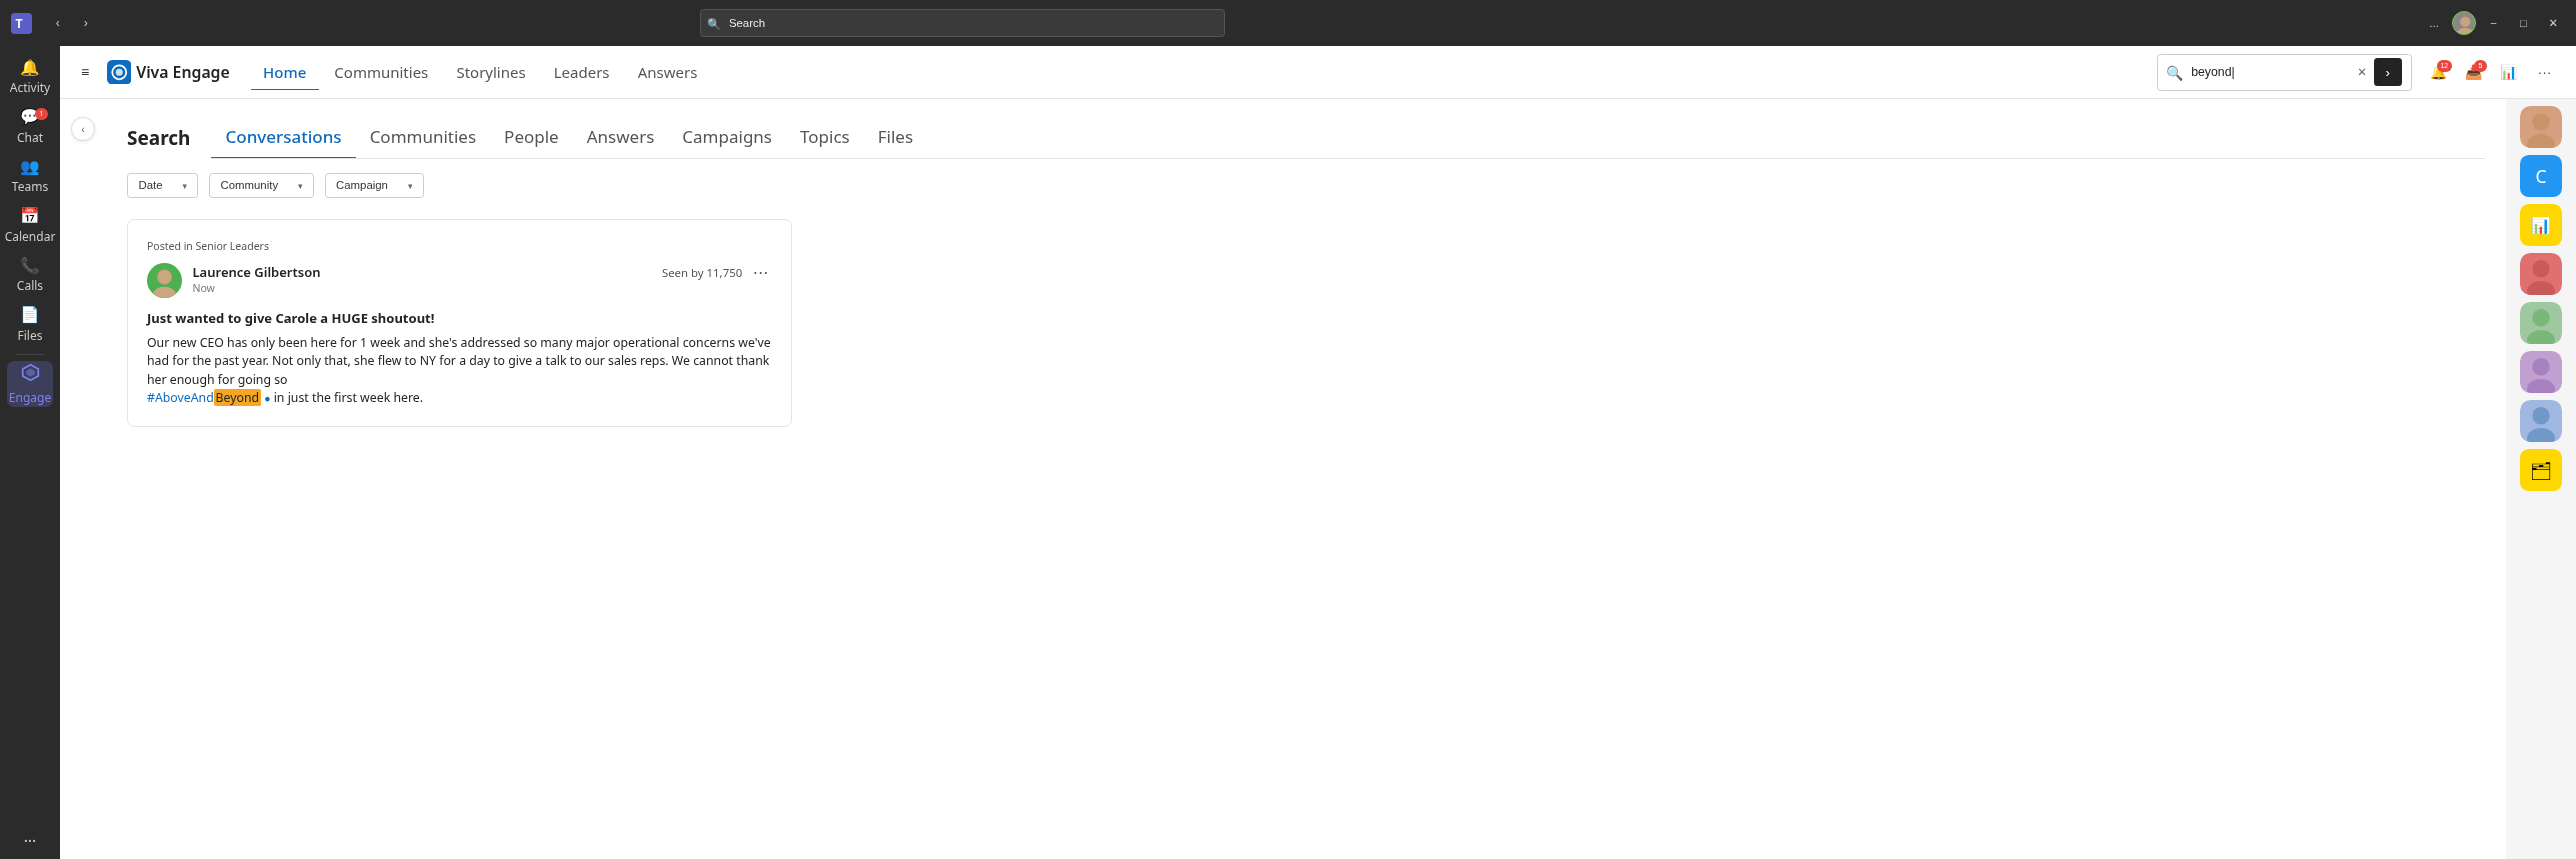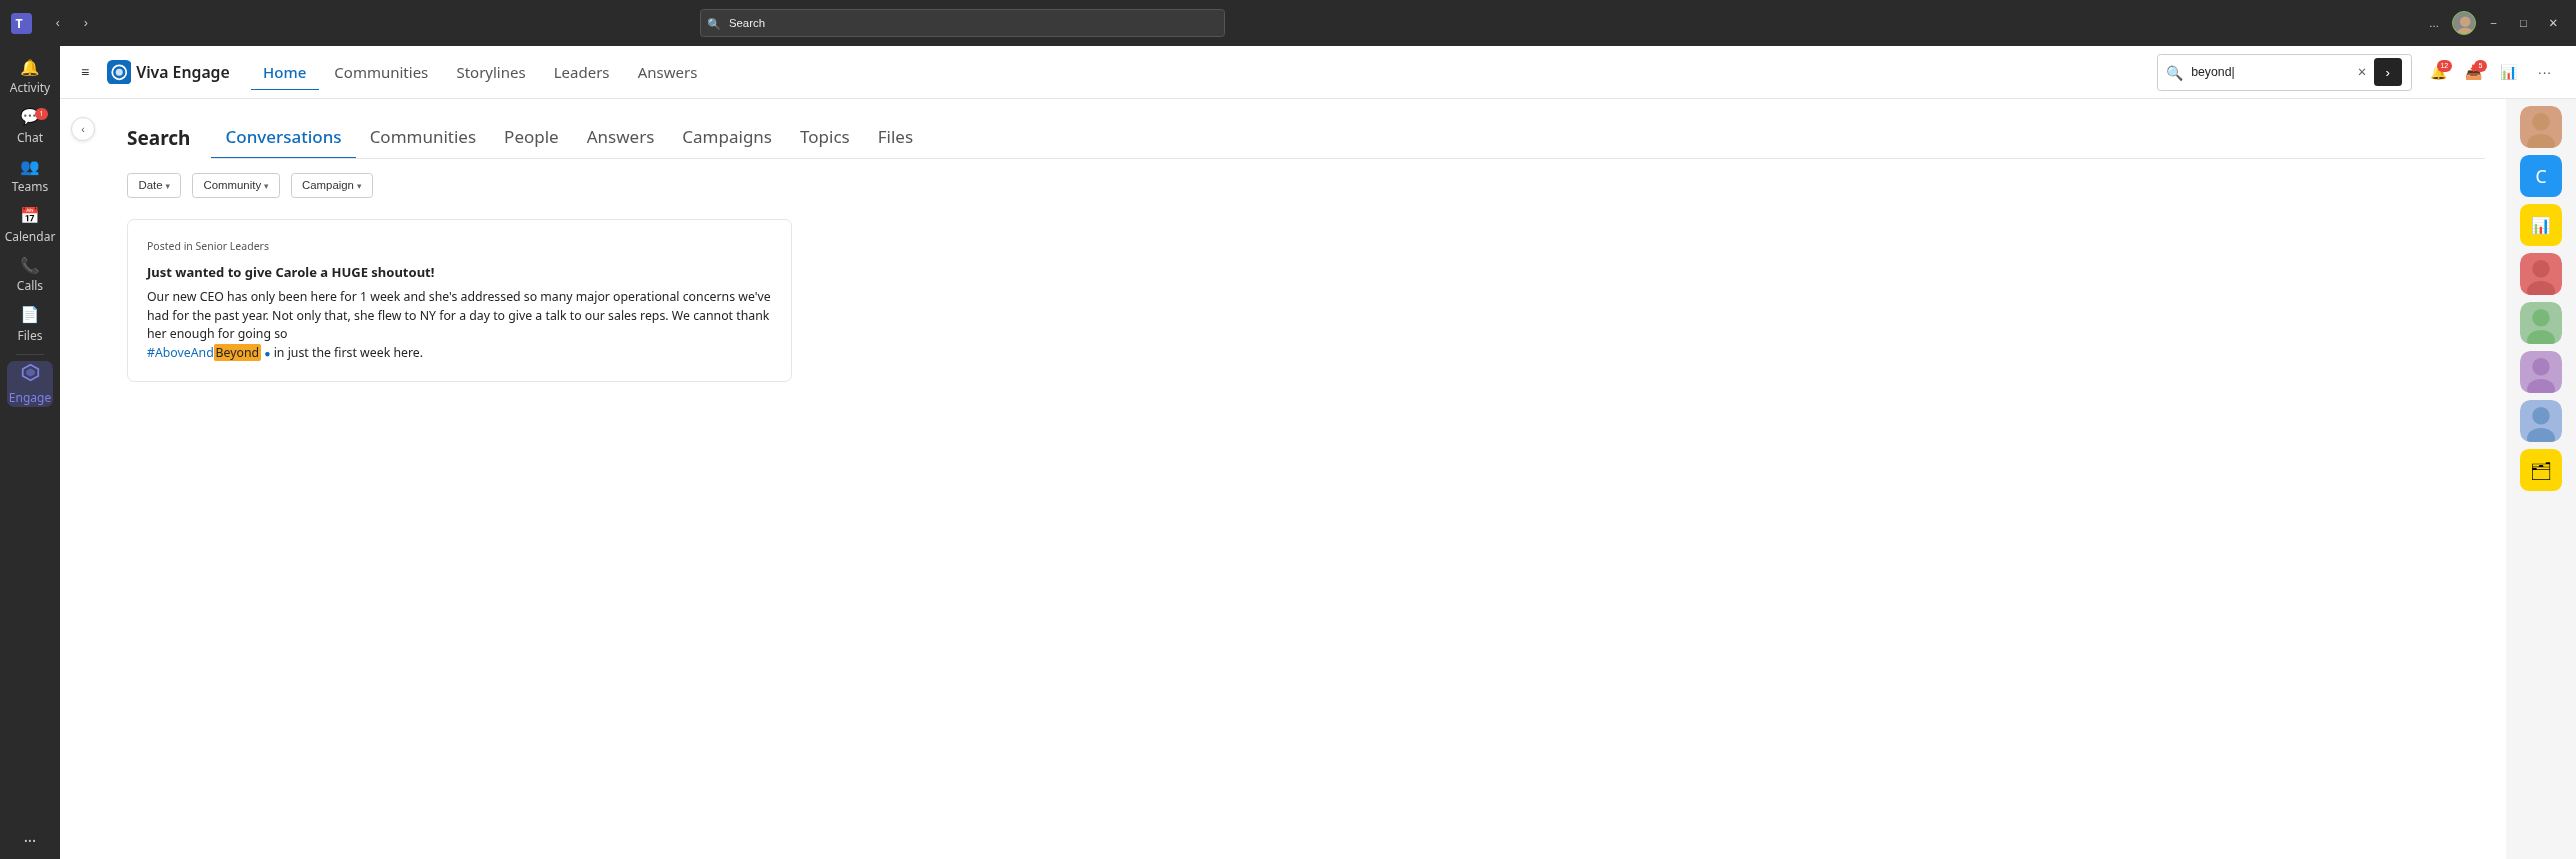--- a/index.html
+++ b/index.html
@@ -134,21 +134,21 @@
       padding: 8.8px 14px; cursor: pointer; font-size: 17px; color: #555;
       border-bottom: 1.8px solid transparent; white-space: nowrap;
     }
     .search-tab.active { color: #0f6cbd; border-bottom-color: #0f6cbd; font-weight: 500; }
 
     .search-header-row { display: flex; align-items: center; gap: 0; padding-bottom: 0; margin-bottom: 14px; }
 
     
     .filter-bar { display: flex; gap: 10.5px; margin-bottom: 21px; }
     .filter-btn {
-      display: flex; align-items: flex-end; gap: 3px; padding: 5.3px 10.5px;
+      display: flex; align-items: flex-end; gap: 20px; padding: 5.3px 10.5px;
       border: 0.9px solid #ccc; border-radius: 3.5px; background: white; cursor: pointer;
       font-size: 11.4px; color: #333;
     }
     .filter-chevron { font-size: 8.8px; color: #666; }
 
     
     .post-card {
       background: white; border: 0.9px solid #e5e5e5; border-radius: 7px;
       padding: 19px; max-width: 665px;
     }
@@ -348,20 +348,38 @@
               </button>
               <button class="filter-btn">
                 <span>Campaign</span>
                 <span class="filter-chevron">▾</span>
               </button>
             </div>
 
             <div class="post-card">
               <div class="post-location">Posted in Senior Leaders</div>
 
+              <div class="post-header">
+                <div class="post-avatar avatar-green">
+                  <svg width="35" height="35" viewBox="0 0 40 40">
+                    <circle cx="20" cy="16" r="9" fill="#b0926a"></circle>
+                    <ellipse cx="20" cy="38" rx="14" ry="10" fill="#b0926a"></ellipse>
+                    <circle cx="20" cy="16" r="8" fill="#c9a87e"></circle>
+                    <ellipse cx="20" cy="36" rx="13" ry="9" fill="#c9a87e"></ellipse>
+                  </svg>
+                </div>
+                <div class="post-meta">
+                  <div class="post-author">Laurence Gilbertson</div>
+                  <div class="post-time">Now</div>
+                </div>
+                <div class="post-seen">
+                  <span>Seen by 11,750</span>
+                  <button class="post-more-btn">⋯</button>
+                </div>
+              </div>
 
               <div class="post-title">Just wanted to give Carole a HUGE shoutout!</div>
 
               <div class="post-body">
                 <span>Our new CEO has only been here for 1 week and she's addressed so many major operational concerns we've had for the past year. Not only that, she flew to NY for a day to give a talk to our sales reps. We cannot thank her enough for going so</span>
                 <br>
                 <a href="#" class="hashtag">
                   <span>#AboveAnd</span><span class="hashtag-highlight">Beyond</span>
                 </a>
                 <span class="verified-icon">●</span>

